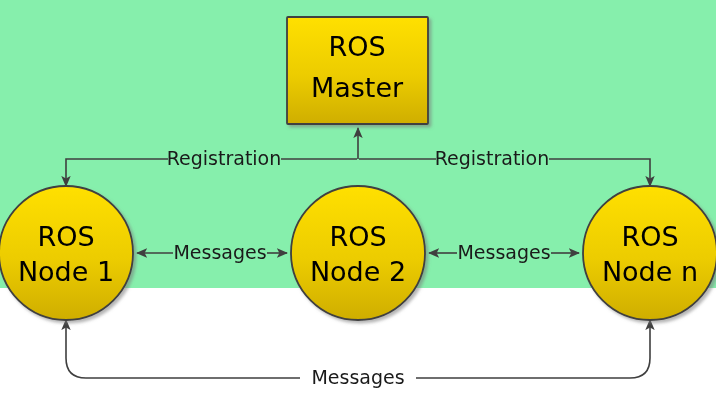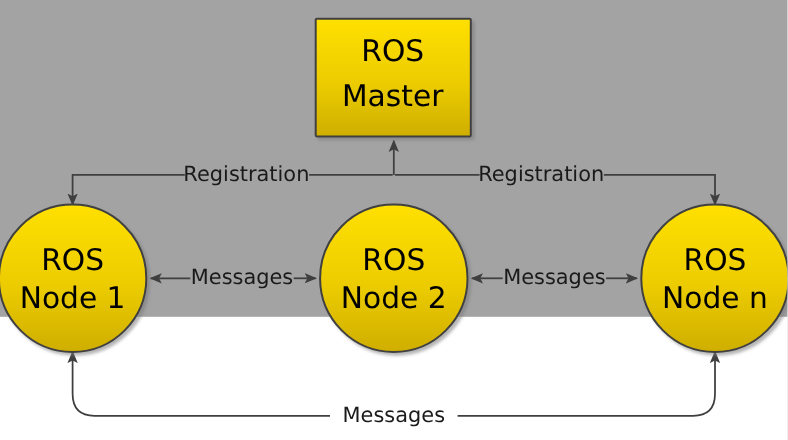--- a/index.html
+++ b/index.html
@@ -10,21 +10,21 @@
   body {
     width: 716px;
     height: 400px;
     overflow: hidden;
     font-family: "DejaVu Sans", sans-serif;
   }
   #diagram-root {
     position: relative;
     width: 716px;
     height: 288px;
-    background: #a3a3a3;
+    background: #86efac;
   }
   #diagram-svg {
     position: absolute;
     top: 0;
     left: 0;
     width: 716px;
     height: 400px;
     display: block;
   }
   .node-label {

